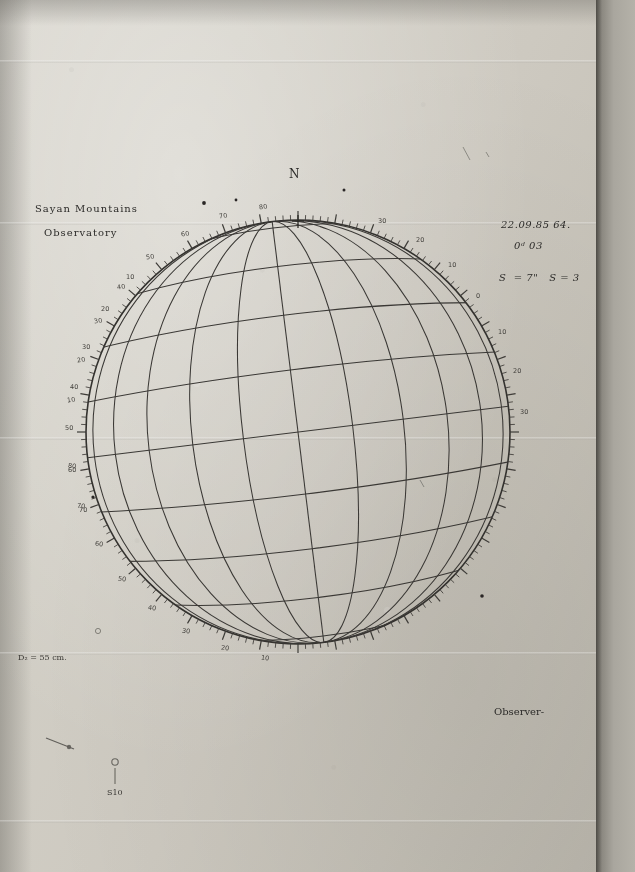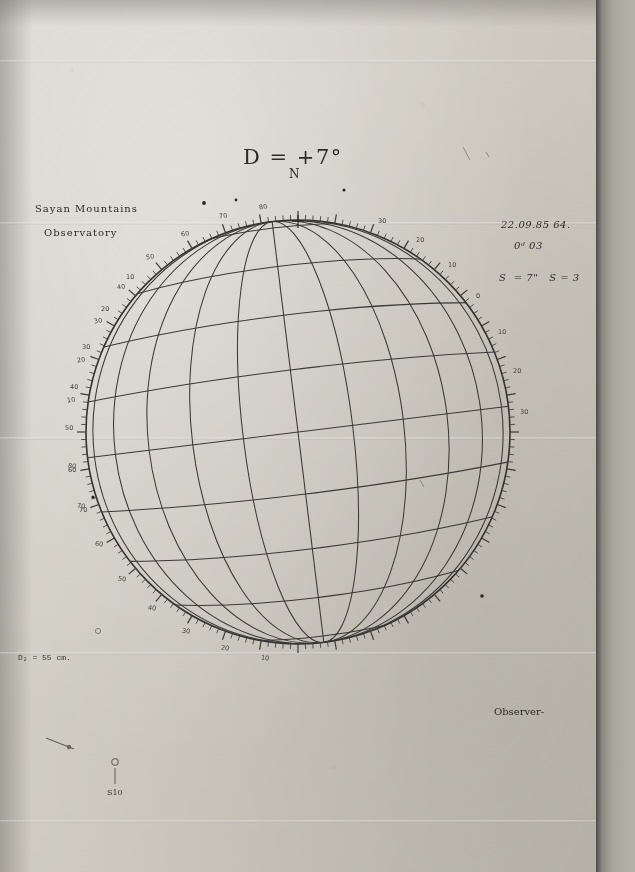--- a/index.html
+++ b/index.html
@@ -390,32 +390,31 @@
       </g>
 
       <g stroke="#55534e" stroke-width="0.9" opacity="0.6">
         <line x1="463" y1="147" x2="470" y2="160"></line>
         <line x1="486" y1="152" x2="489" y2="157"></line>
         <line x1="420" y1="480" x2="424" y2="487"></line>
       </g>
     </g>
   </svg>
 
-  <div class="ink big serif" style="left:243px; top:145px;">D = +7°</div>
 
   <div class="ink med serif" style="left:289px; top:168px;">N</div>
 
   <div class="ink small serif" style="left:35px; top:203px; letter-spacing:1px;">Sayan Mountains</div>
   <div class="ink small serif" style="left:44px; top:227px; letter-spacing:1px;">Observatory</div>
 
   <div class="ink small serif italic" style="left:501px; top:219px; letter-spacing:0.5px;">22.09.85 64.</div>
   <div class="ink small serif italic" style="left:514px; top:240px; letter-spacing:0.5px;">0ᵈ 03</div>
   <div class="ink small serif italic" style="left:499px; top:272px; letter-spacing:0.5px;">S  = 7"   S = 3</div>
 
-  <div class="ink tiny serif" style="left:18px; top:653px; font-size:8px;font-family:Liberation Mono, monospace;">D₂ = 55 cm.</div>
+  <div class="ink tiny serif" style="left:18px; top:653px; font-size:8px;">D₂ = 55 cm.</div>
 
   <div class="ink small serif" style="left:494px; top:706px;">Observer-</div>
 
   <div class="ink tiny serif" style="left:107px; top:788px; font-size:8px;">S10</div>
 
   <div id="labelLayer">
       <span class="tick-label" style="left:67px; top:396px; transform:rotate(-8deg);">10</span>
       <span class="tick-label" style="left:77px; top:356px; transform:rotate(-8deg);">20</span>
       <span class="tick-label" style="left:94px; top:317px; transform:rotate(-8deg);">30</span>
       <span class="tick-label" style="left:117px; top:283px; transform:rotate(-8deg);">40</span>

